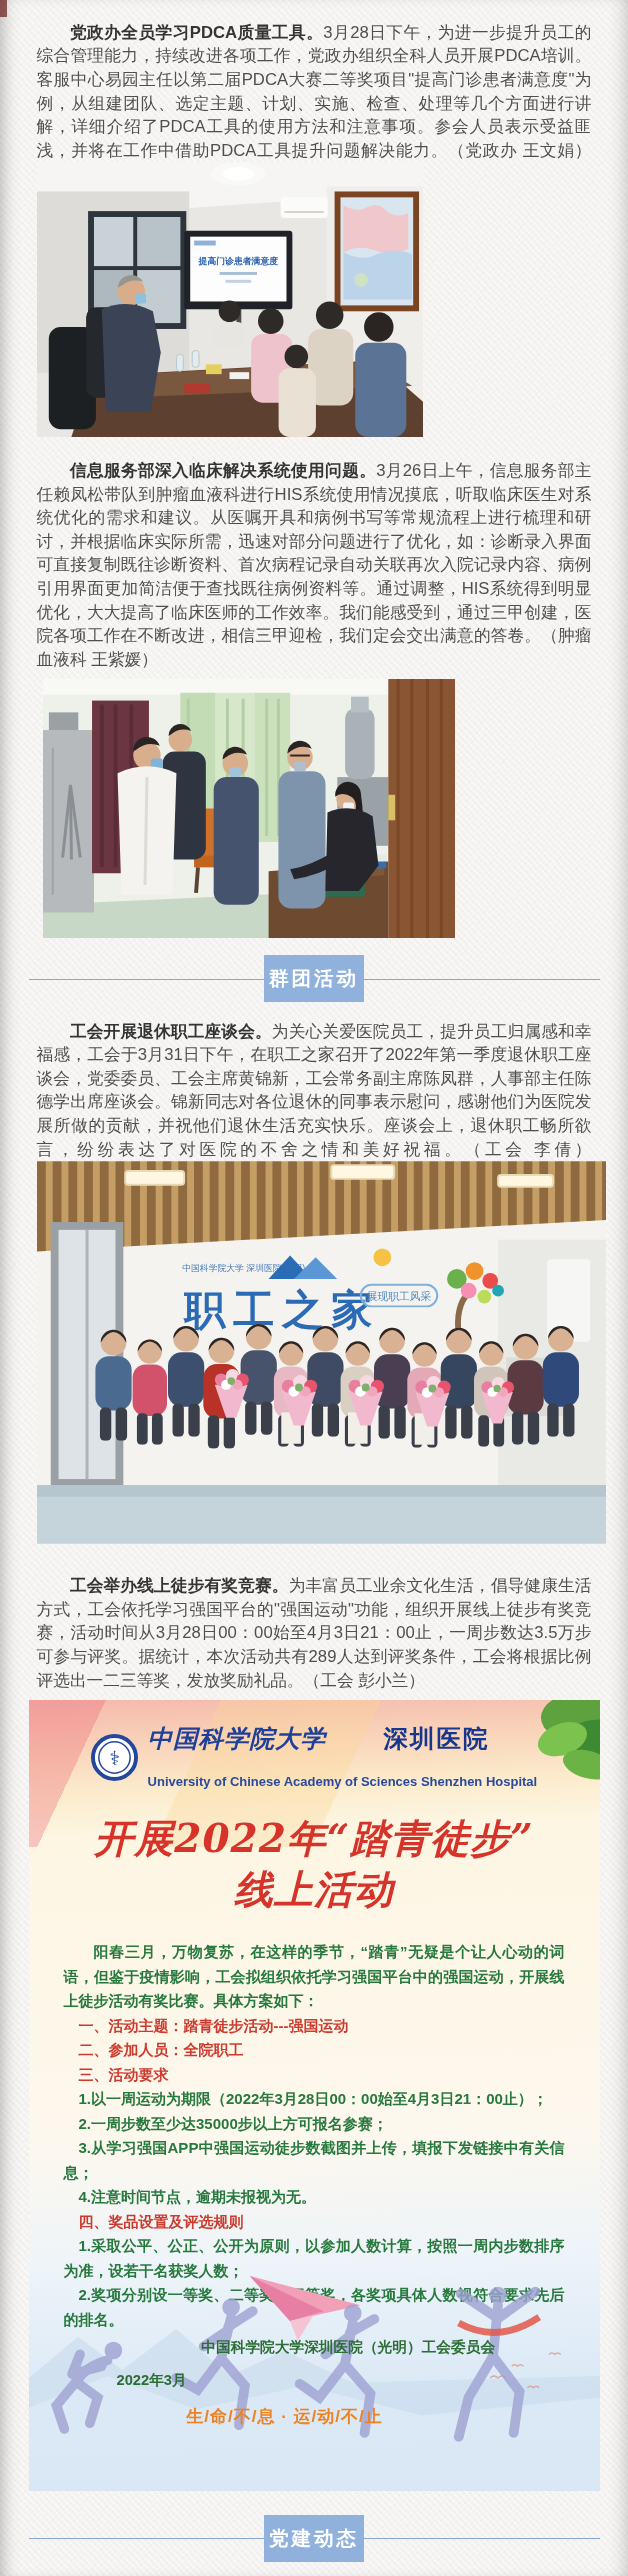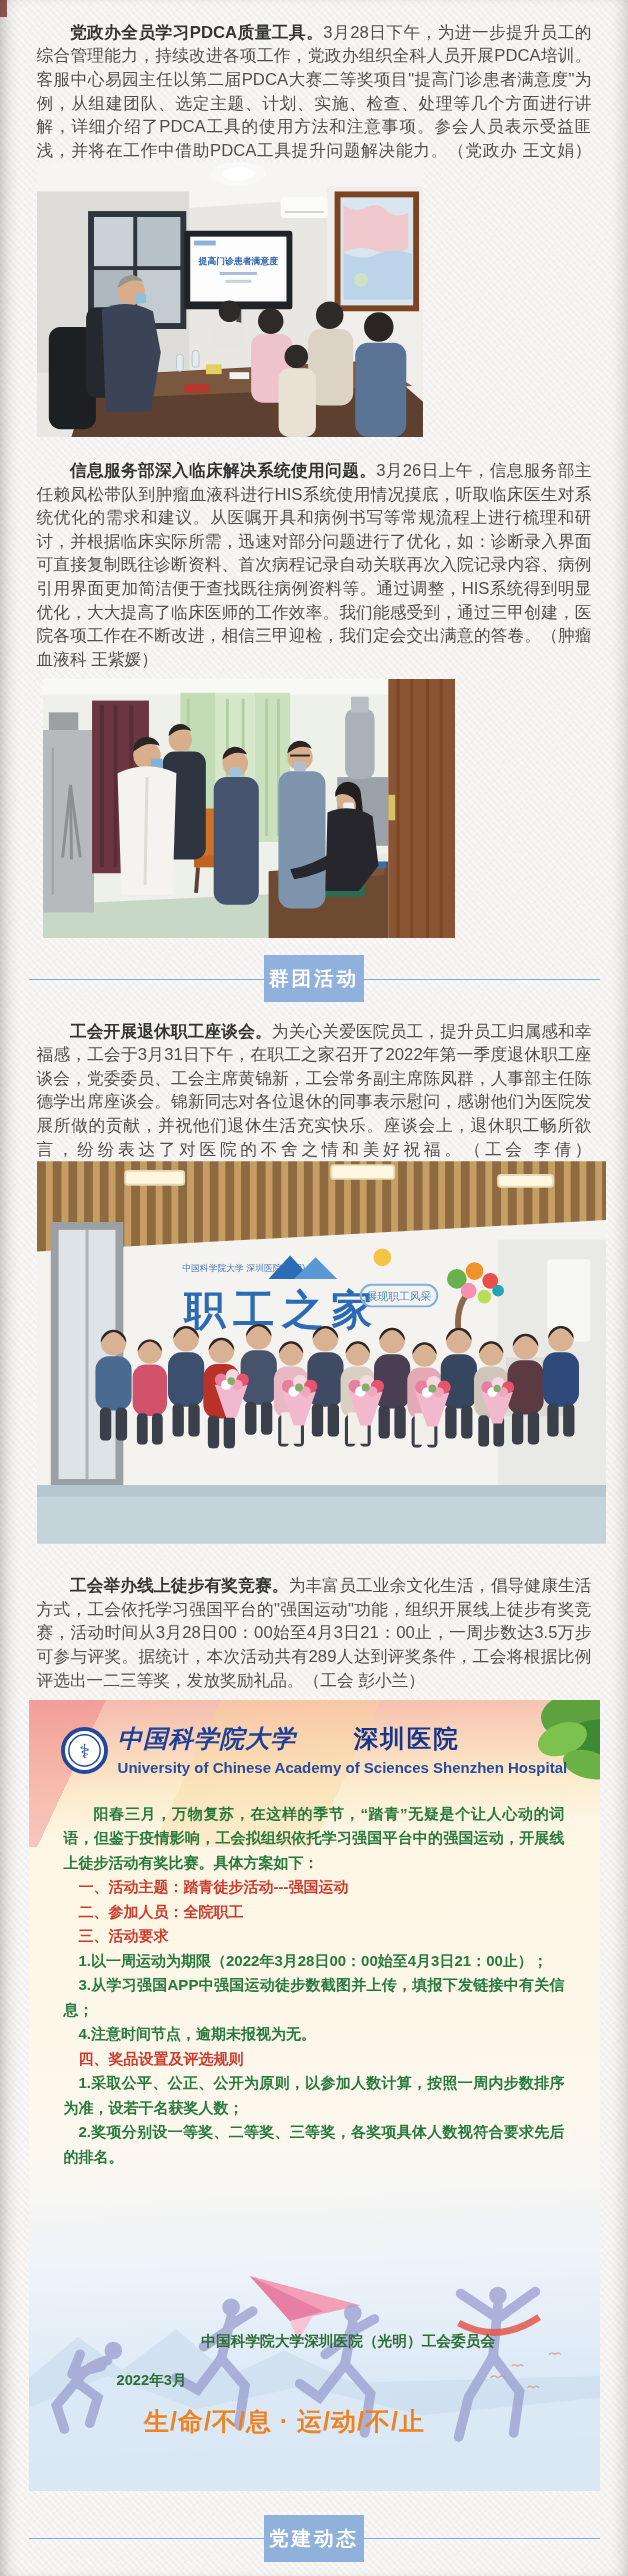--- a/index.html
+++ b/index.html
@@ -34,38 +34,38 @@
     background:linear-gradient(178deg,#f5b9ad 0%,#f9d4ba 6%,#fceccd 12%,#fdf6e3 17%,#fdf8ee 55%,#eef4f9 70%,#d9e8f6 88%,#cfe2f3 100%);}
   .poster-facets{position:absolute;left:0;top:0;width:100%;height:147px;
     background:linear-gradient(115deg, rgba(236,105,118,.35) 0 12%, rgba(0,0,0,0) 12% 30%, rgba(250,214,150,.35) 30% 55%, rgba(0,0,0,0) 55%);}
   .poster-leaves{position:absolute;right:0;top:0;}
   .brand-row{position:relative;display:flex;align-items:center;justify-content:center;padding-top:25.5px;gap:9.8px;}
   .brand-logo{width:47px;height:47px;flex:0 0 auto;}
   .brand-text{line-height:1.1;}
   .brand-cn{font-family:"DejaVu Serif","Liberation Serif",serif;font-style:italic;font-weight:bold;
     font-size:24.5px;color:#1e4098;letter-spacing:1px;}
   .brand-cn .suffix{font-style:normal;font-family:Liberation Serif, serif;letter-spacing:2px;color:#17378c;margin-left:48px;}
-  .brand-en{font-size:15px;font-weight:bold;color:#2a4a9e;margin-top:7px;letter-spacing:0;}
+  .brand-en{font-size:13px;font-weight:bold;color:#2a4a9e;margin-top:22px;letter-spacing:0;}
   .poster-title{position:relative;text-align:center;margin-top:23.6px;
     font-family:"DejaVu Serif","Liberation Serif",serif;font-style:italic;font-weight:bold;
     font-size:39px;line-height:51px;color:#d6342a;letter-spacing:1px;}
   .poster-body{position:relative;padding:25.5px 35px 0 35px;font-size:15px;line-height:24.5px;
     font-weight:bold;color:#27793d;text-align:justify;}
   .poster-body p{margin:0;}
   .pi-intro{text-indent:2em;}
   .pi{text-indent:1em;}
   .pi.red{color:#cc3b2e;}
   .poster-bottom{position:absolute;left:0;bottom:0;width:571px;height:231px;}
   .poster-bottom svg{position:absolute;left:0;bottom:0;}
-  .committee{position:absolute;left:88px;right:19.6px;top:72px;text-align:center;
+  .committee{position:absolute;left:88px;right:19.6px;top:78px;text-align:center;
     font-size:14.7px;font-weight:bold;color:#2c6e35;}
   .poster-date{position:absolute;left:88px;right:19.6px;top:111px;text-align:left;
     font-size:14.7px;font-weight:bold;color:#2c6e35;}
   .slogan{position:absolute;left:0;right:59px;top:145px;text-align:center;
-    font-size:25px;font-weight:bold;color:#ee8220;letter-spacing:1px;}
+    font-size:17px;font-weight:bold;color:#ee8220;letter-spacing:1px;}
   .edge-artifact{position:absolute;left:0;top:0;width:6.9px;height:16.7px;background:#6e2523;opacity:.75;}
 </style>
 </head>
 <body>
 
 <div class="page">
   <div class="edge-artifact"></div>
   <div class="content">
 
     <p class="para p1"><b>党政办全员学习PDCA质量工具。</b><span>3月28日下午，为进一步提升员工的综合管理能力，持续改进各项工作，党政办组织全科人员开展PDCA培训。客服中心易园主任以第二届PDCA大赛二等奖项目"提高门诊患者满意度"为例，从组建团队、选定主题、计划、实施、检查、处理等几个方面进行讲解，详细介绍了PDCA工具的使用方法和注意事项。参会人员表示受益匪浅，并将在工作中借助PDCA工具提升问题解决能力。（党政</span><span>办 王文娟） </span><span class="inline-photo photo-frame"><svg width="386" height="275" viewBox="0 0 393 280" style="font-size:17px">
@@ -299,26 +299,31 @@
         <svg class="brand-logo" viewBox="0 0 48 48">
           <circle cx="24" cy="24" r="22" fill="#fff" stroke="#23479c" stroke-width="4"></circle>
           <circle cx="24" cy="24" r="16" fill="none" stroke="#23479c" stroke-width="1.5"></circle>
           <text x="24" y="32" font-size="20" text-anchor="middle" fill="#23479c">⚕</text>
         </svg>
         <div class="brand-text">
           <div class="brand-cn"><span>中国科学院大学</span> <span class="suffix">深圳医院</span></div>
           <div class="brand-en">University of Chinese Academy of Sciences  Shenzhen Hospital</div>
         </div>
       </div>
+      <div class="poster-title">
+        <div>开展2022年“踏青徒步”</div>
+        <div>线上活动</div>
+      </div>
       <div class="poster-body">
         <p class="pi-intro">阳春三月，万物复苏，在这样的季节，“踏青”无疑是个让人心动的词语，但鉴于疫情影响，工会拟组织依托学习强国平台中的强国运动，开展线上徒步活动有奖比赛。具体方案如下：</p>
         <p class="pi red">一、活动主题：踏青徒步活动---强国运动</p>
         <p class="pi red">二、参加人员：全院职工</p>
         <p class="pi red">三、活动要求</p>
         <p class="pi">1.以一周运动为期限（2022年3月28日00：00始至4月3日21：00止）；</p>
+        <p class="pi">2.一周步数至少达35000步以上方可报名参赛；</p>
         <p class="pi">3.从学习强国APP中强国运动徒步数截图并上传，填报下发链接中有关信息；</p>
         <p class="pi">4.注意时间节点，逾期未报视为无。</p>
         <p class="pi red">四、奖品设置及评选规则</p>
         <p class="pi">1.采取公平、公正、公开为原则，以参加人数计算，按照一周内步数排序为准，设若干名获奖人数；</p>
         <p class="pi">2.奖项分别设一等奖、二等奖、三等奖，各奖项具体人数视符合要求先后的排名。</p>
       </div>
       <div class="poster-bottom">
         <svg width="571" height="231" viewBox="0 0 582 235">
           <path d="M0 120 L50 78 L95 112 L150 70 L205 118 L260 92 L330 125 L582 118 V235 H0 Z" fill="#ccdded" opacity=".75"></path>
           <path d="M0 150 L80 118 L170 152 L280 128 L400 158 L582 140 V235 H0 Z" fill="#dce9f5" opacity=".9"></path>

